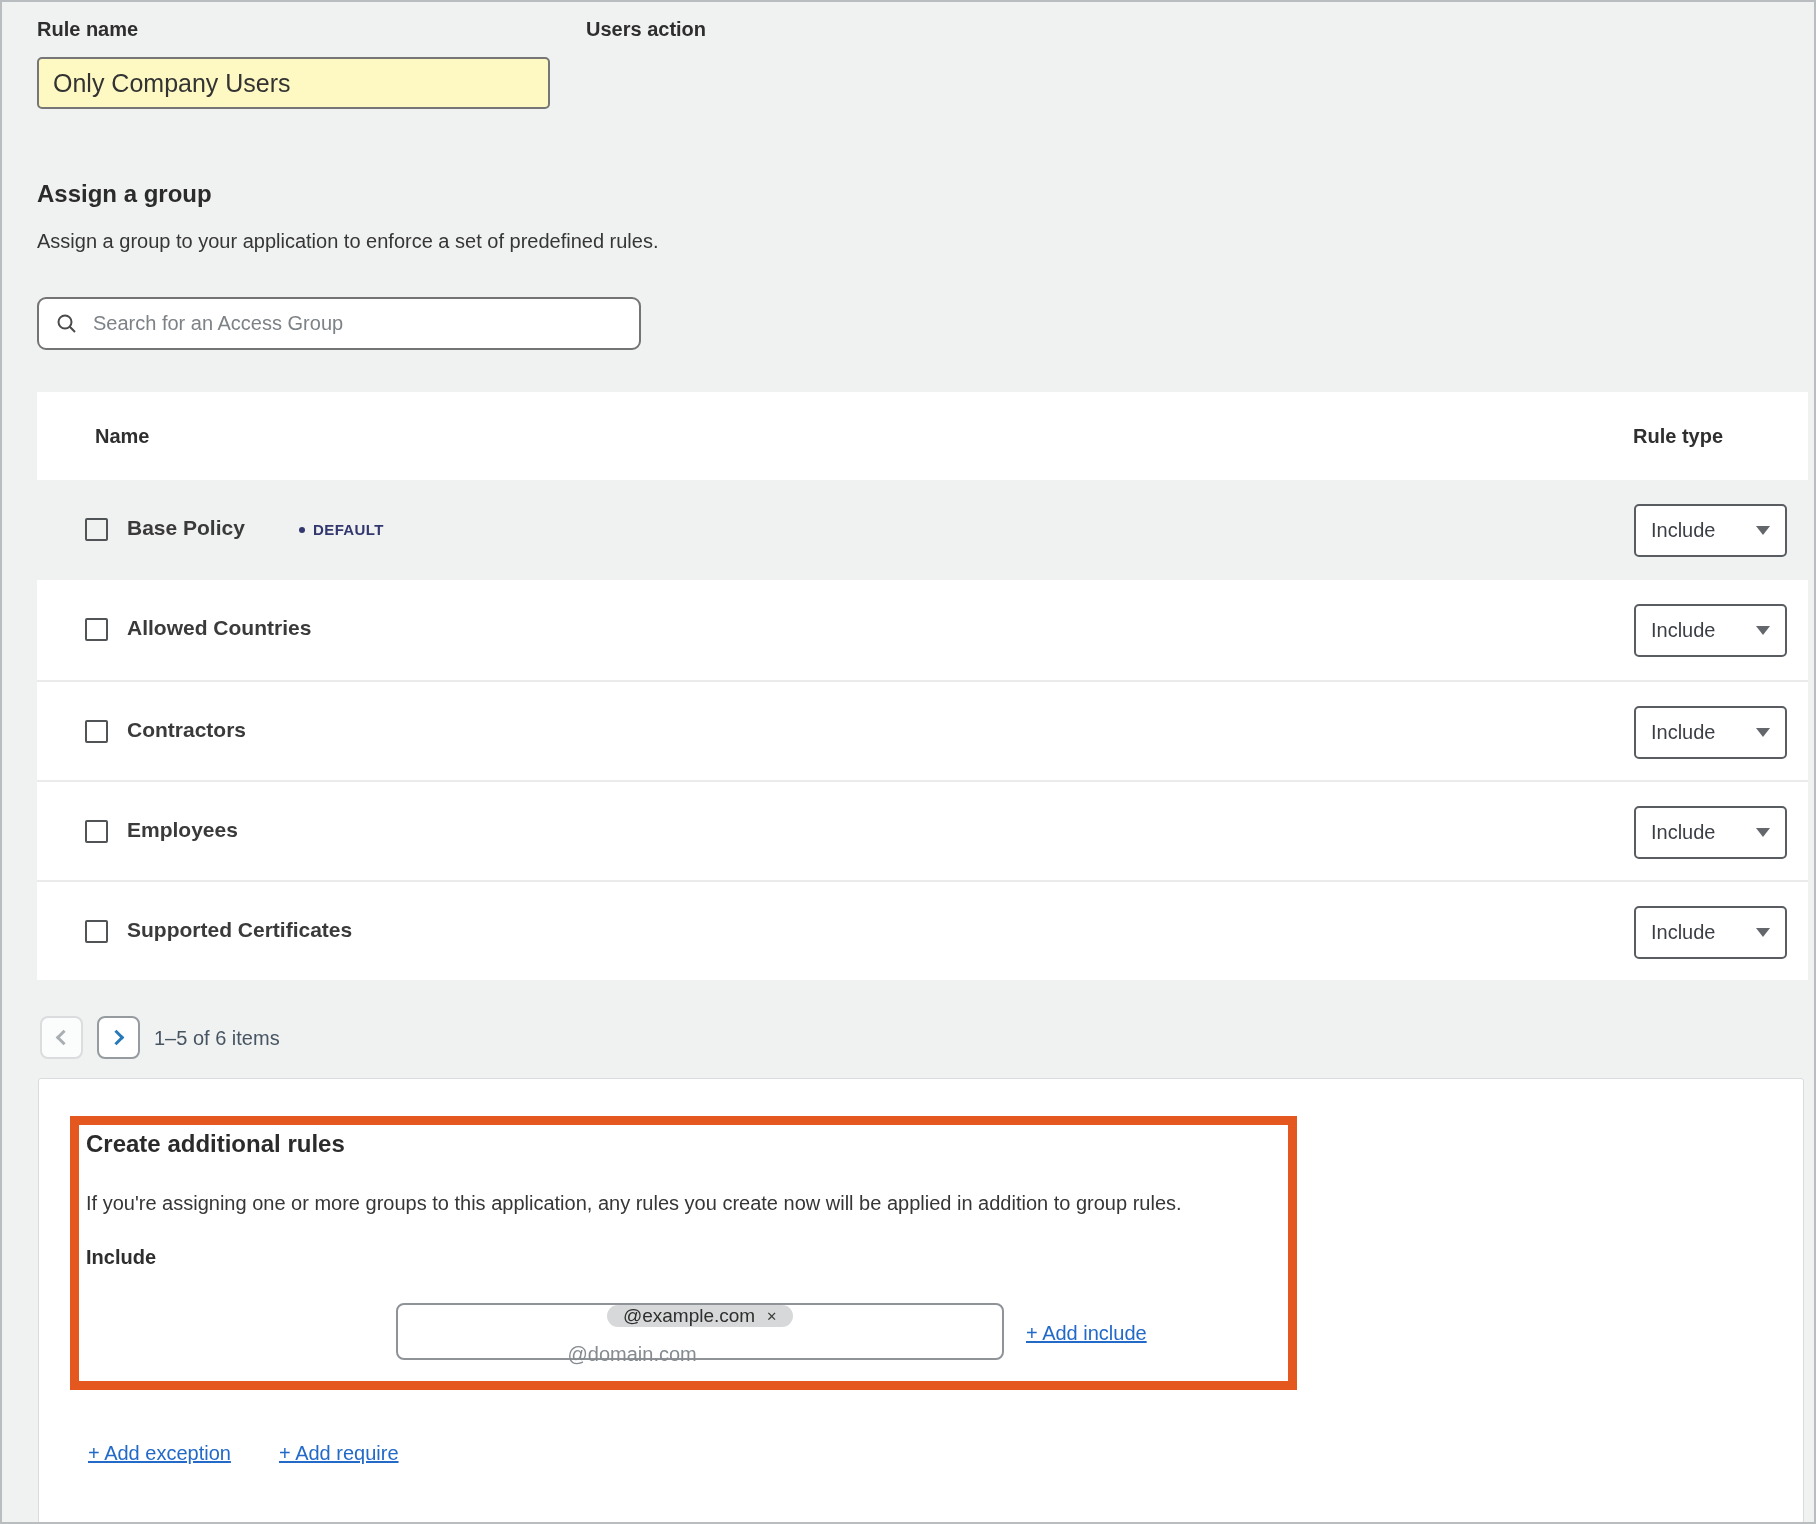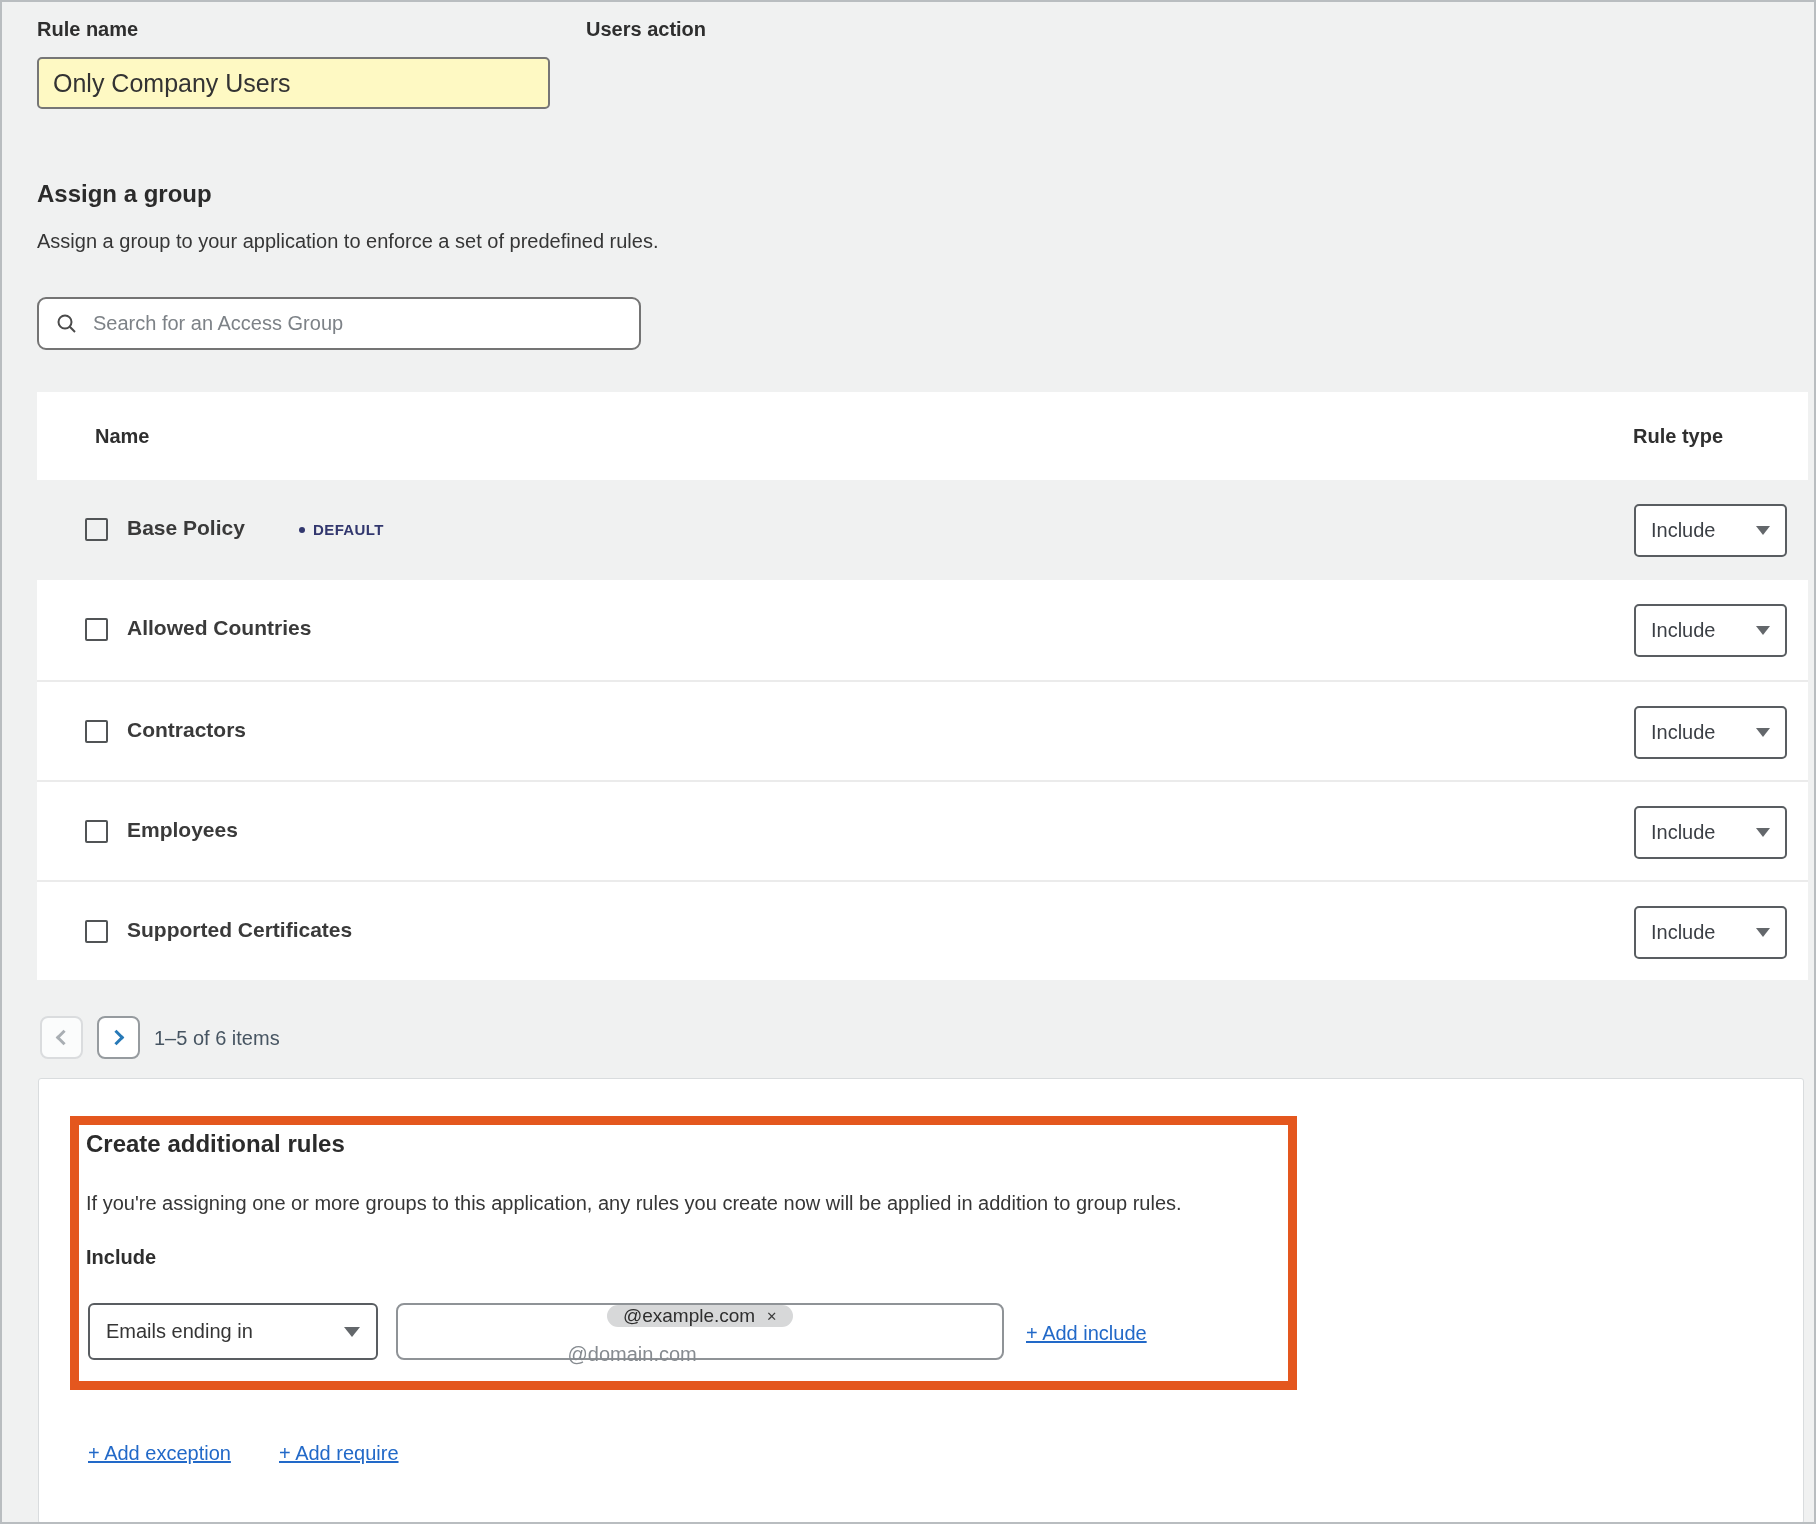--- a/index.html
+++ b/index.html
@@ -186,24 +186,20 @@
   <div class="abs page-text" style="left:152px; top:1025px;">1–5 of 6 items</div>
 
   <div class="abs panel" style="left:36px; top:1076px; width:1766px; height:446px;"></div>
 
   <div class="abs orange-box" style="left:68px; top:1114px; width:1227px; height:274px;"></div>
 
   <div class="abs section-title" style="left:84px; top:1128px;">Create additional rules</div>
   <div class="abs body-text" style="left:84px; top:1190px; width:1190px;">If you're assigning one or more groups to this application, any rules you create now will be applied in addition to group rules.</div>
   <div class="abs field-label" style="left:84px; top:1244px;">Include</div>
 
-  <div class="abs cond-select" style="left:86px; top:1301px; width:290px; height:57px;">
-    <span>Emails ending in</span>
-    <span class="caret-down"></span>
-  </div>
 
   <div class="abs tag-input" style="left:394px; top:1301px; width:608px; height:57px;flex-direction:column;">
     <span class="chip">
       <span>@example.com</span>
       <span class="x">✕</span>
     </span>
     <input placeholder="@domain.com" style="">
   </div>
 
   <a class="abs link" style="left:1024px; top:1320px;">+ Add include</a>

